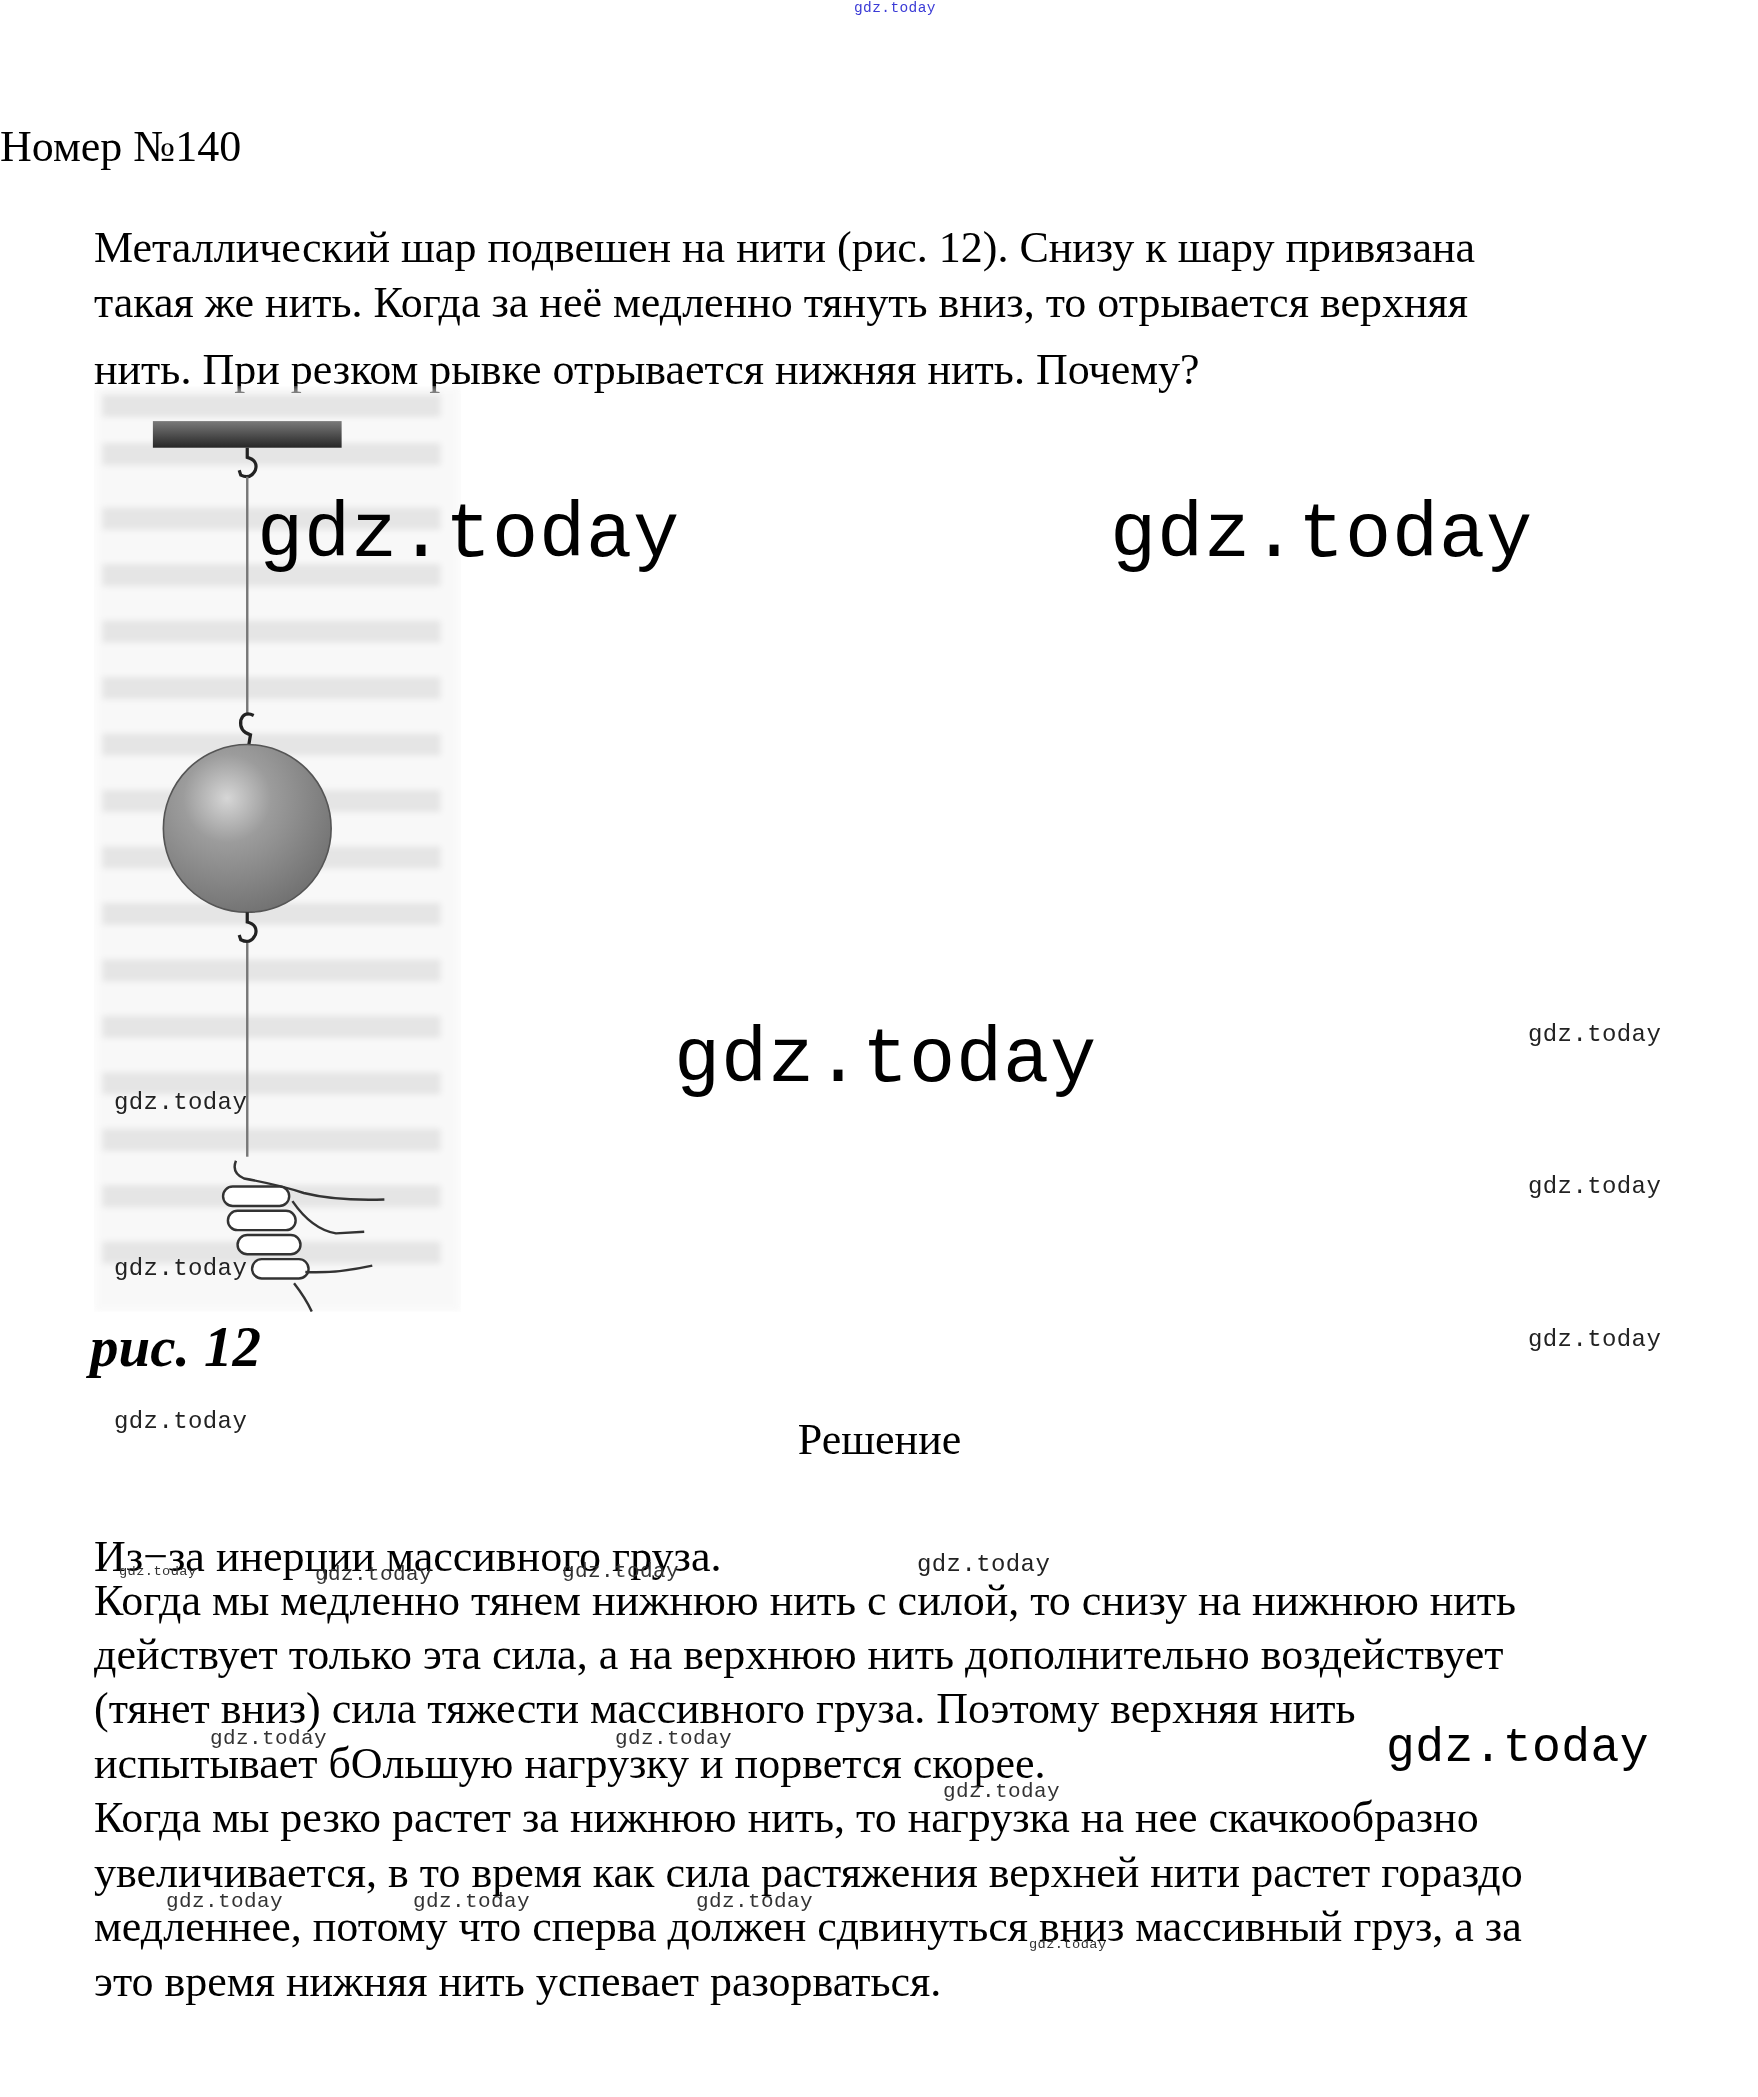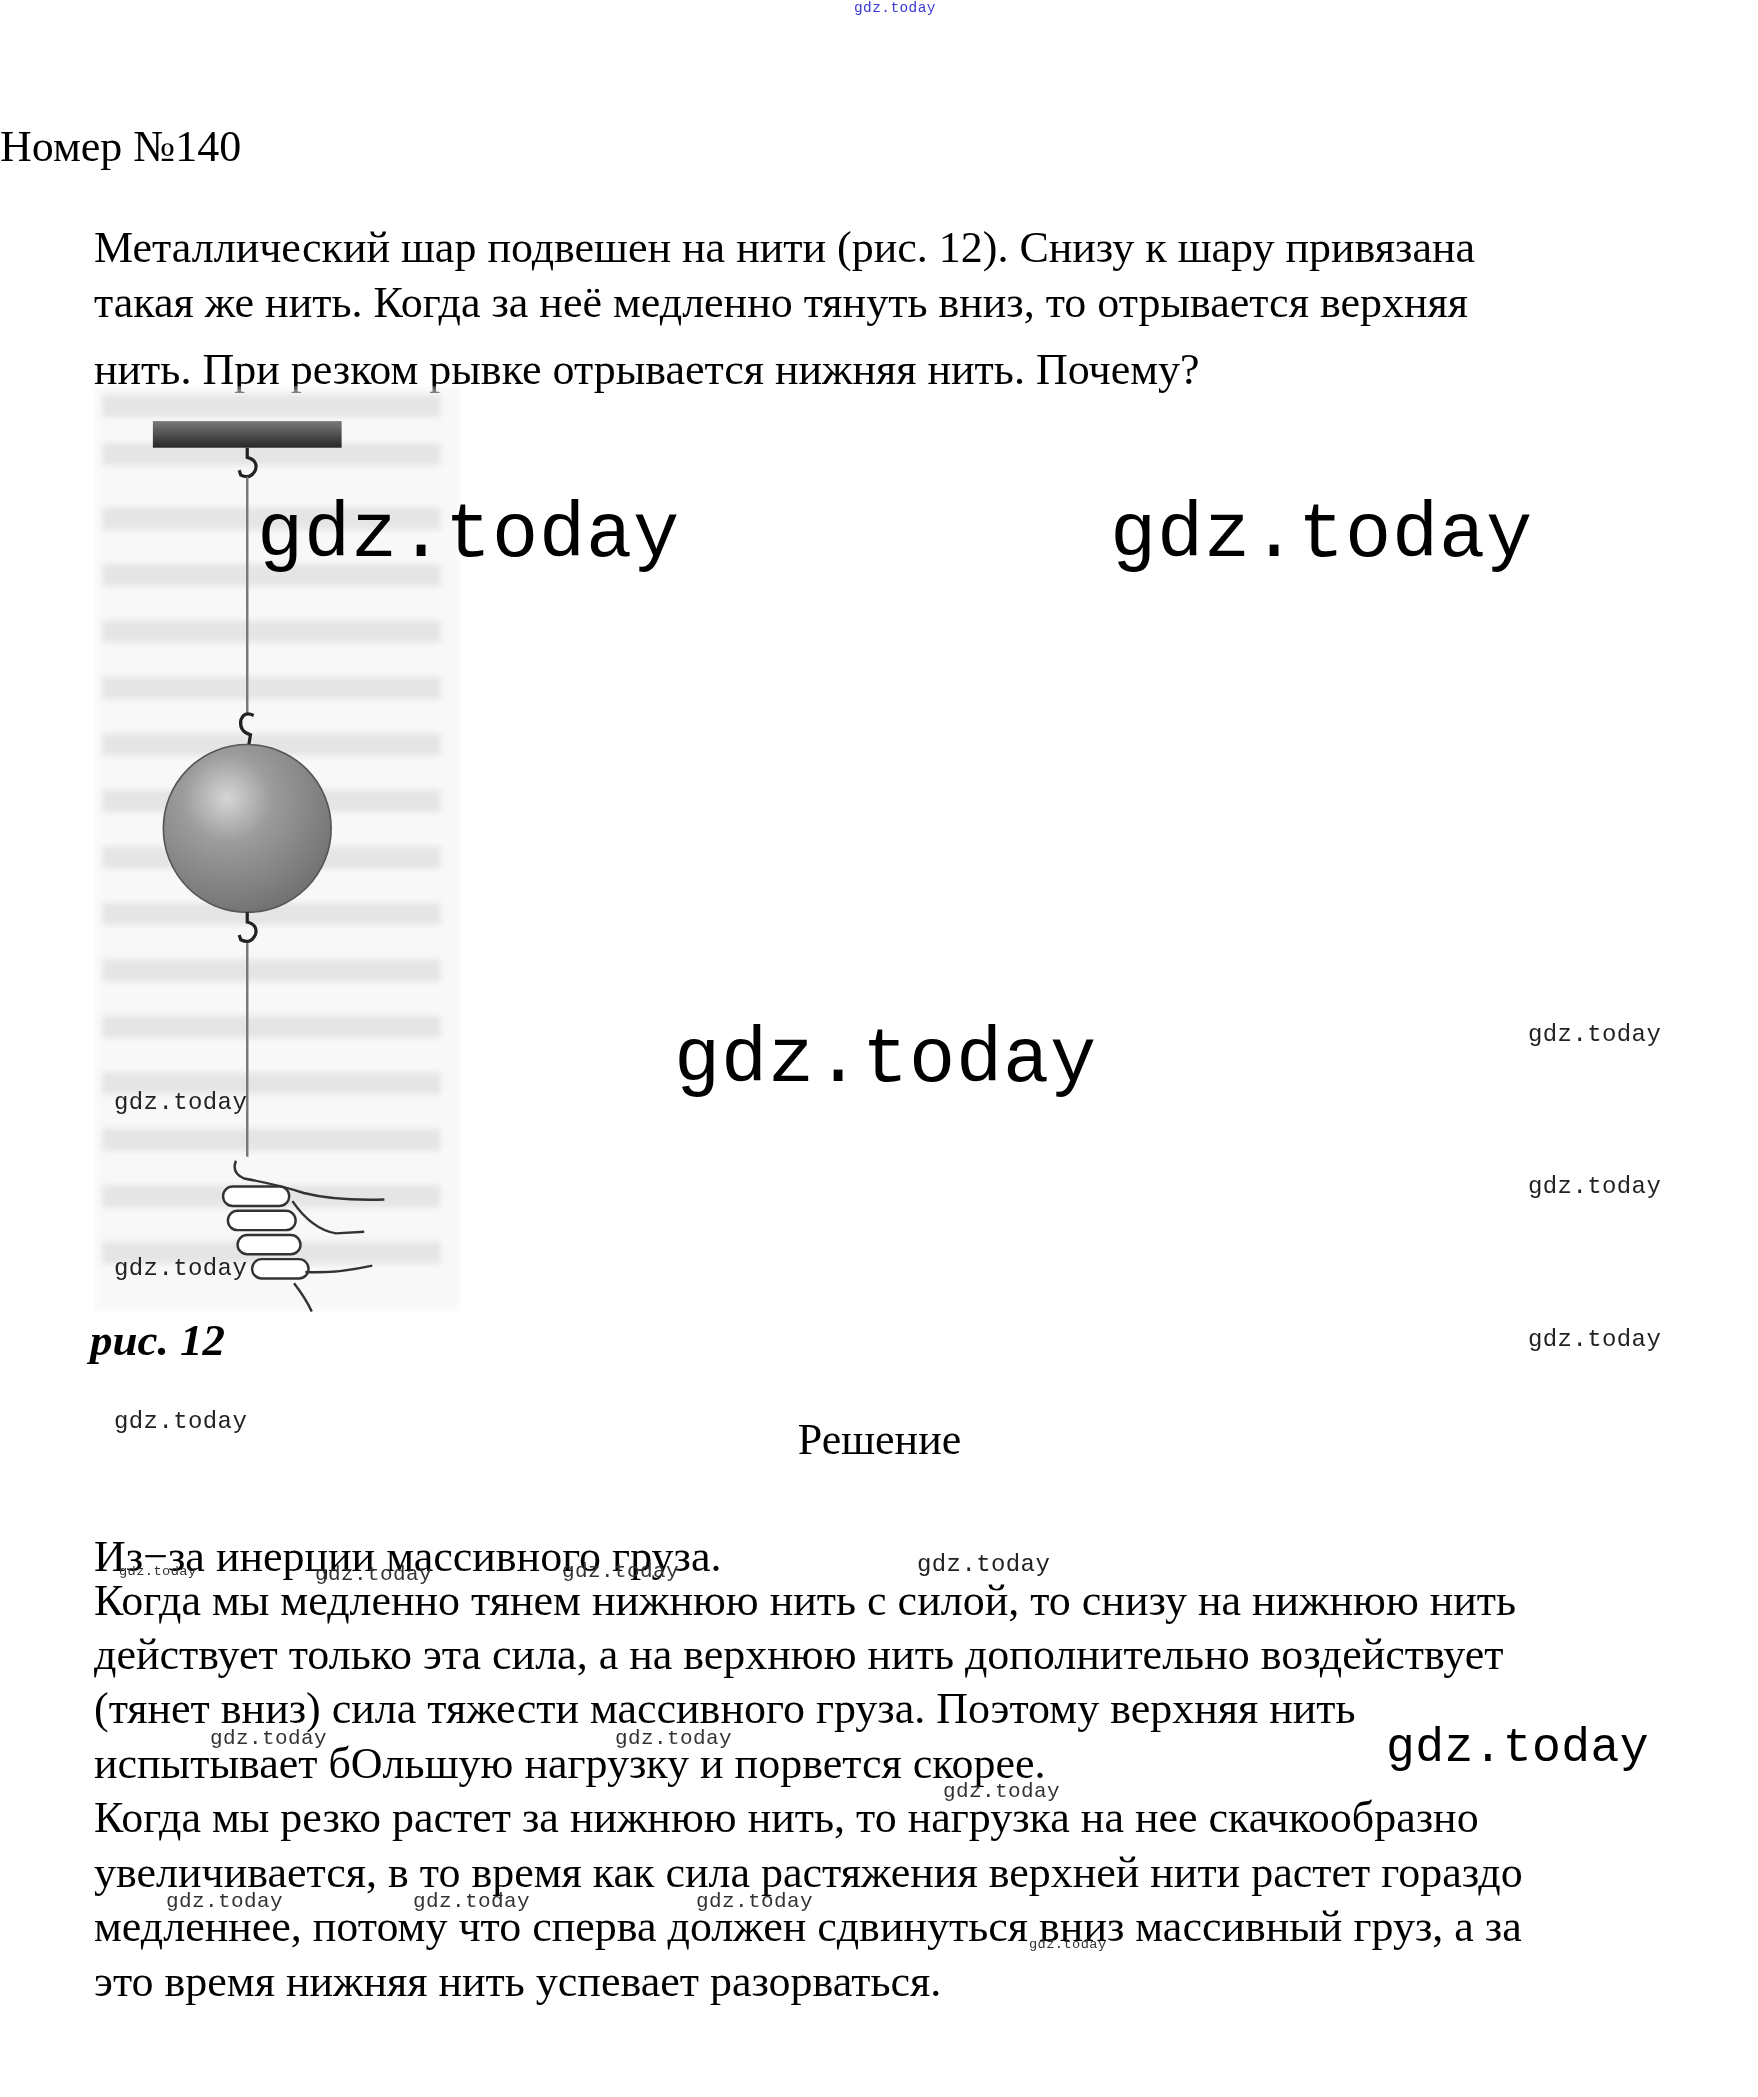--- a/index.html
+++ b/index.html
@@ -7,21 +7,21 @@
   .serif { font-family: "Liberation Serif", "DejaVu Serif", serif; color: #000; }
   .wm { position: absolute; font-family: Liberation Mono, monospace; font-weight: 300; color: #111; white-space: nowrap; letter-spacing: 0.4px; }
   .wm-xl { font-size: 77px; letter-spacing: 0.8px; color: #000; }
   .wm-l { font-size: 48px; color: #000; }
   .wm-m { font-size: 24px; color: #222; }
   .wm-s { font-size: 21px; color: #333; }
   .wm-xs { font-size: 13.7px; color: #333; }
   .wm-blue { font-size: 14.5px; color: #3b3bd6; }
   .title { position: absolute; left: 0; width: 1465px; top: 121px; font-size: 44px; }
   .line { position: absolute; left: 94px; font-size: 44px; white-space: nowrap; line-height: 1; }
-  .caption { position: absolute; left: 90px; top: 1314px; font-size: 45px; font-weight: bold; font-style: italic; }
+  .caption { position: absolute; left: 90px; top: 1314px; font-size: 57px; font-weight: bold; font-style: italic; }
   .sol-title { position: absolute; left: 0; width: 1759px; top: 1414px; text-align: center; font-size: 44px; }
   .figure { position: absolute; left: 94px; top: 386px; width: 367px; height: 926px; }
 </style>
 </head>
 <body>
 
 <div class="wm wm-blue" style="left:854px; top:0px;">gdz.today</div>
 
 <div class="title serif">Номер №140</div>
 

